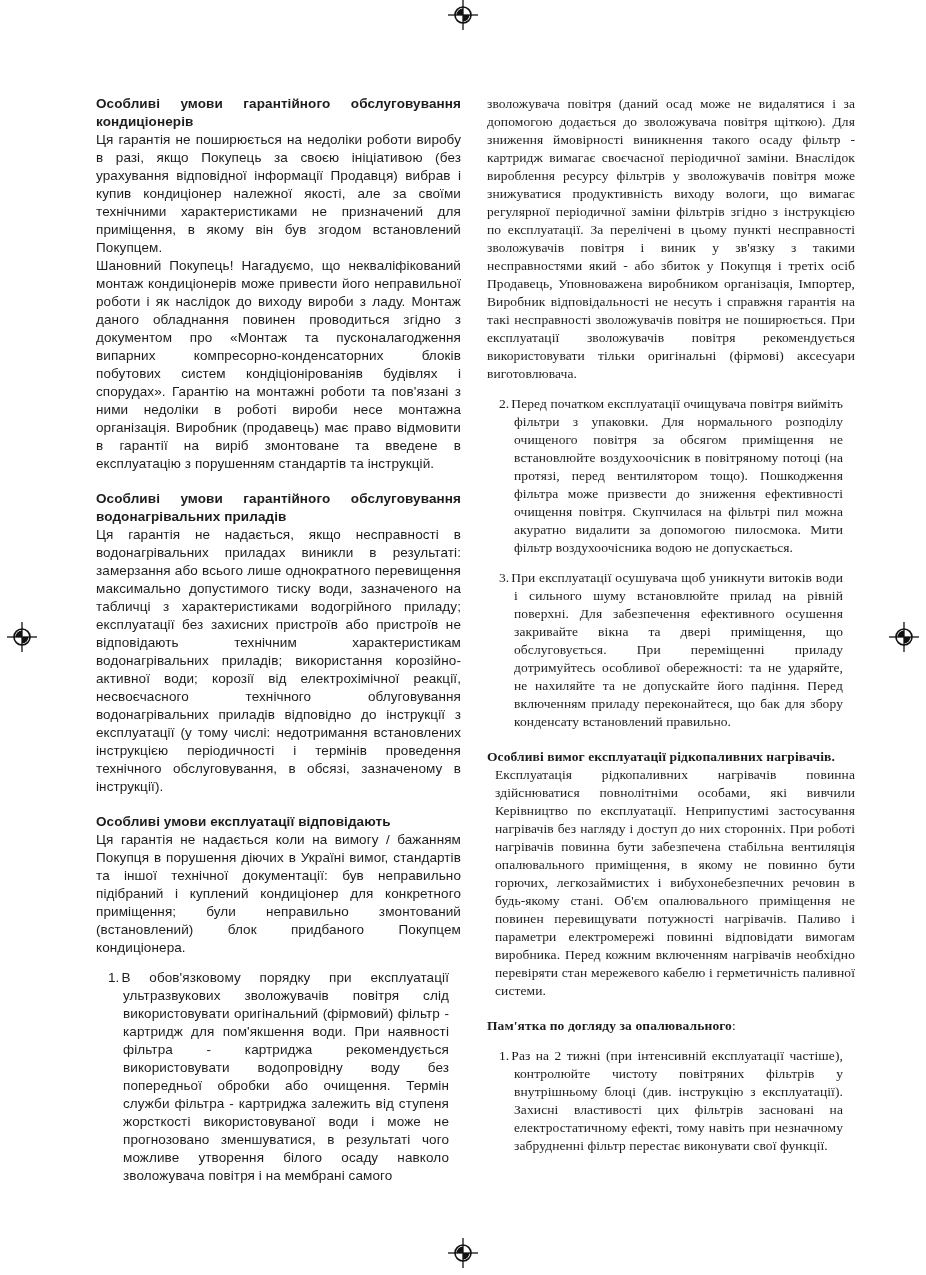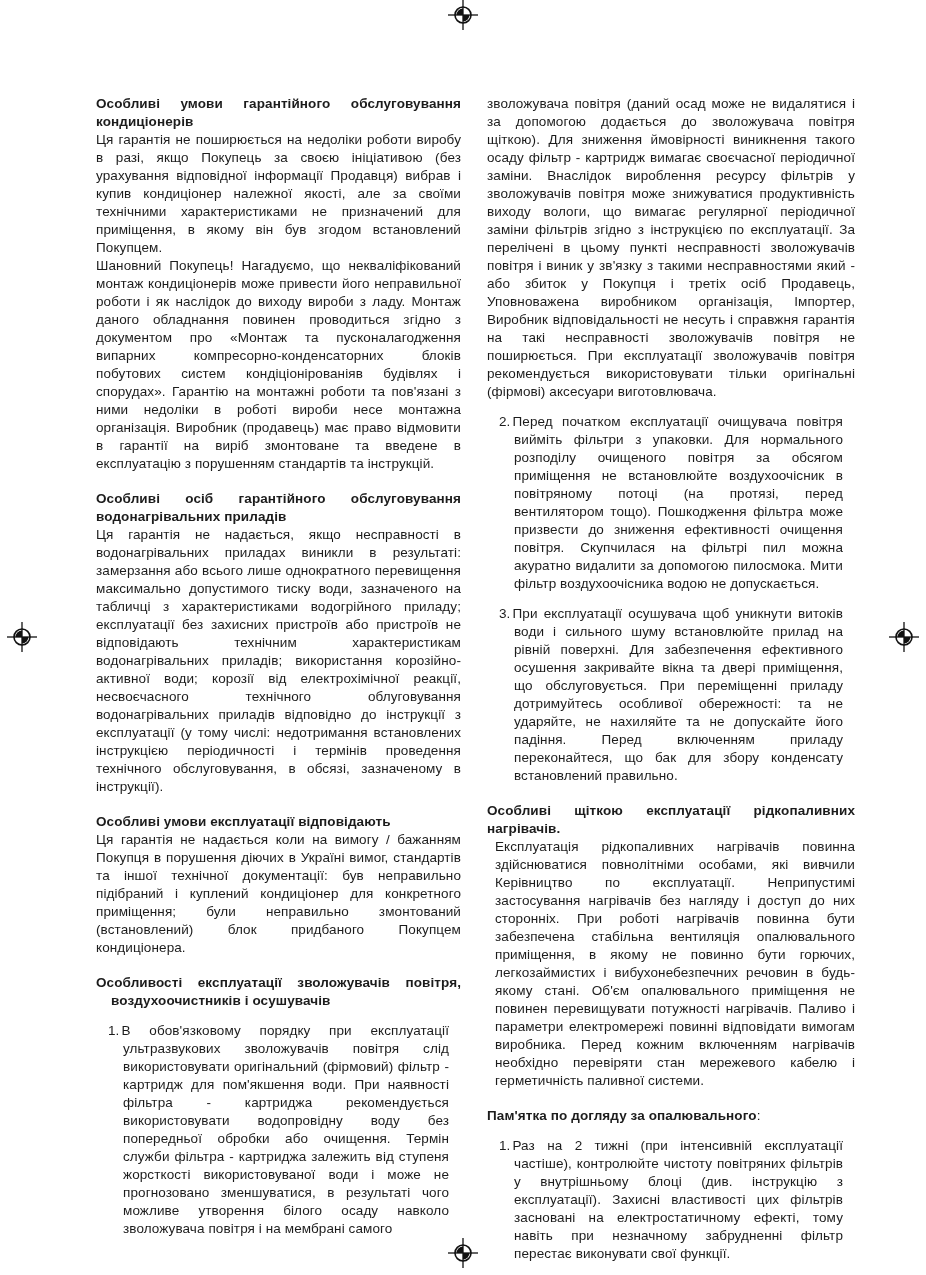--- a/index.html
+++ b/index.html
@@ -14,21 +14,21 @@
   }
   .col {
     position: absolute;
     top: 95px;
     font-size: 13.5px;
     line-height: 18px;
     text-align: justify;
     letter-spacing: 0.1px;
   }
   .col-left  { left: 96px;  width: 365px; }
-  .col-right { left: 487px; width: 368px; }
+  .col-right { left: 487px; width: 368px; font-family: Liberation Serif, serif; }
   .hd { font-weight: bold; margin: 17px 0 0 0; }
   .hd.first { margin-top: 0; }
   .hd-hang { padding-left: 15px; text-indent: -15px; }
   .hd .colon { font-weight: normal; }
   p { margin: 0; }
   .li { padding-left: 15px; text-indent: -15px; margin: 12px; }
   .li .num { margin-right: 2px; }
   .indent { padding-left: 8px; }
   .reg-mark { position: absolute; width: 32px; height: 32px; }
   .reg-top    { left: 447px; top: -1px;  }
@@ -73,39 +73,38 @@
     <circle r="8" fill="none" stroke="#111" stroke-width="1.6"></circle>
     <path d="M0,0 L-6.5,0 A6.5,6.5 0 0 1 0,-6.5 Z" fill="#111"></path>
     <path d="M0,0 L6.5,0 A6.5,6.5 0 0 1 0,6.5 Z" fill="#111"></path>
   </svg>
 </div>
 
 <div class="col col-left">
   <div class="hd first">Особливі умови гарантійного обслуговування кондиціонерів</div>
   <p>Ця гарантія не поширюється на недоліки роботи виробу в разі, якщо Покупець за своєю ініціативою (без урахування відповідної інформації Продавця) вибрав і купив кондиціонер належної якості, але за своїми технічними характеристиками не призначений для приміщення, в якому він був згодом встановлений Покупцем.</p>
   <p>Шановний Покупець! Нагадуємо, що некваліфікований монтаж кондиціонерів може привести його неправильної роботи і як наслідок до виходу вироби з ладу. Монтаж даного обладнання повинен проводиться згідно з документом про «Монтаж та пусконалагодження випарних компресорно-конденсаторних блоків побутових систем кондіціонірованіяв будівлях і спорудах». Гарантію на монтажні роботи та пов'язані з ними недоліки в роботі вироби несе монтажна організація. Виробник (продавець) має право відмовити в гарантії на виріб змонтоване та введене в експлуатацію з порушенням стандартів та інструкцій.</p>
-  <div class="hd">Особливі осіб гарантійного обслуговування водонагрівальних приладів</div>
+  <div class="hd">Особливі умови гарантійного обслуговування водонагрівальних приладів</div>
   <p>Ця гарантія не надається, якщо несправності в водонагрівальних приладах виникли в результаті: замерзання або всього лише однократного перевищення максимально допустимого тиску води, зазначеного на табличці з характеристиками водогрійного приладу; експлуатації без захисних пристроїв або пристроїв не відповідають технічним характеристикам водонагрівальних приладів; використання корозійно-активної води; корозії від електрохімічної реакції, несвоєчасного технічного облуговування водонагрівальних приладів відповідно до інструкції з експлуатації (у тому числі: недотримання встановлених інструкцією періодичності і термінів проведення технічного обслуговування, в обсязі, зазначеному в інструкції).</p>
   <div class="hd">Особливі умови експлуатації відповідають</div>
   <p>Ця гарантія не надається коли на вимогу / бажанням Покупця в порушення діючих в Україні вимог, стандартів та іншої технічної документації: був неправильно підібраний і куплений кондиціонер для конкретного приміщення; були неправильно змонтований (встановлений) блок придбаного Покупцем кондиціонера.</p>
-  <div class="hd hd-hang">Особливості експлуатації зволожувачів повітря, воздухоочистників і осушувачів</div>
   <div class="li">
     <span class="num">1.</span><span>В обов'язковому порядку при експлуатації ультразвукових зволожувачів повітря слід використовувати оригінальний (фірмовий) фільтр - картридж для пом'якшення води. При наявності фільтра - картриджа рекомендується використовувати водопровідну воду без попередньої обробки або очищення. Термін служби фільтра - картриджа залежить від ступеня жорсткості використовуваної води і може не прогнозовано зменшуватися, в результаті чого можливе утворення білого осаду навколо зволожувача повітря і на мембрані самого</span>
   </div>
 </div>
 
 <div class="col col-right">
   <p>зволожувача повітря (даний осад може не видалятися і за допомогою додається до зволожувача повітря щіткою). Для зниження ймовірності виникнення такого осаду фільтр - картридж вимагає своєчасної періодичної заміни. Внаслідок вироблення ресурсу фільтрів у зволожувачів повітря може знижуватися продуктивність виходу вологи, що вимагає регулярної періодичної заміни фільтрів згідно з інструкцією по експлуатації. За перелічені в цьому пункті несправності зволожувачів повітря і виник у зв'язку з такими несправностями який - або збиток у Покупця і третіх осіб Продавець, Уповноважена виробником організація, Імпортер, Виробник відповідальності не несуть і справжня гарантія на такі несправності зволожувачів повітря не поширюється. При експлуатації зволожувачів повітря рекомендується використовувати тільки оригінальні (фірмові) аксесуари виготовлювача.</p>
   <div class="li">
     <span class="num">2.</span><span>Перед початком експлуатації очищувача повітря вийміть фільтри з упаковки. Для нормального розподілу очищеного повітря за обсягом приміщення не встановлюйте воздухоочісник в повітряному потоці (на протязі, перед вентилятором тощо). Пошкодження фільтра може призвести до зниження ефективності очищення повітря. Скупчилася на фільтрі пил можна акуратно видалити за допомогою пилосмока. Мити фільтр воздухоочісника водою не допускається.</span>
   </div>
   <div class="li">
     <span class="num">3.</span><span>При експлуатації осушувача щоб уникнути витоків води і сильного шуму встановлюйте прилад на рівній поверхні. Для забезпечення ефективного осушення закривайте вікна та двері приміщення, що обслуговується. При переміщенні приладу дотримуйтесь особливої обережності: та не ударяйте, не нахиляйте та не допускайте його падіння. Перед включенням приладу переконайтеся, що бак для збору конденсату встановлений правильно.</span>
   </div>
-  <div class="hd">Особливі щіткою експлуатації рідкопаливних нагрівачів.</div>
+  <div class="hd">Особливі вимог експлуатації рідкопаливних нагрівачів.</div>
   <p class="indent">Експлуатація рідкопаливних нагрівачів повинна здійснюватися повнолітніми особами, які вивчили Керівництво по експлуатації. Неприпустимі застосування нагрівачів без нагляду і доступ до них сторонніх. При роботі нагрівачів повинна бути забезпечена стабільна вентиляція опалювального приміщення, в якому не повинно бути горючих, легкозаймистих і вибухонебезпечних речовин в будь-якому стані. Об'єм опалювального приміщення не повинен перевищувати потужності нагрівачів. Паливо і параметри електромережі повинні відповідати вимогам виробника. Перед кожним включенням нагрівачів необхідно перевіряти стан мережевого кабелю і герметичність паливної системи.</p>
   <div class="hd">
     <span>Пам'ятка по догляду за опалювального</span><span class="colon">:</span>
   </div>
   <div class="li">
     <span class="num">1.</span><span>Раз на 2 тижні (при інтенсивній експлуатації частіше), контролюйте чистоту повітряних фільтрів у внутрішньому блоці (див. інструкцію з експлуатації). Захисні властивості цих фільтрів засновані на електростатичному ефекті, тому навіть при незначному забрудненні фільтр перестає виконувати свої функції.</span>
   </div>
 </div>
 
 </body></html>

